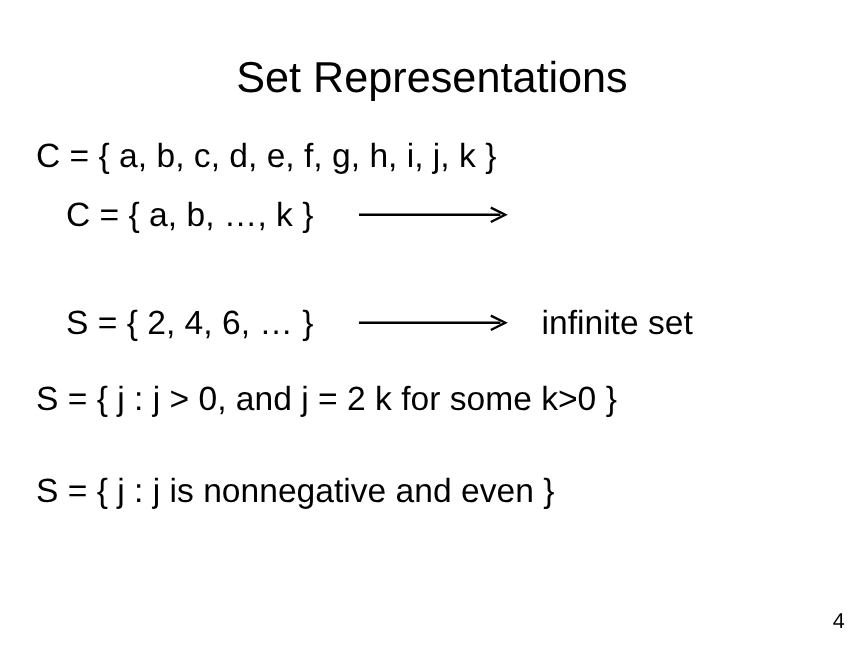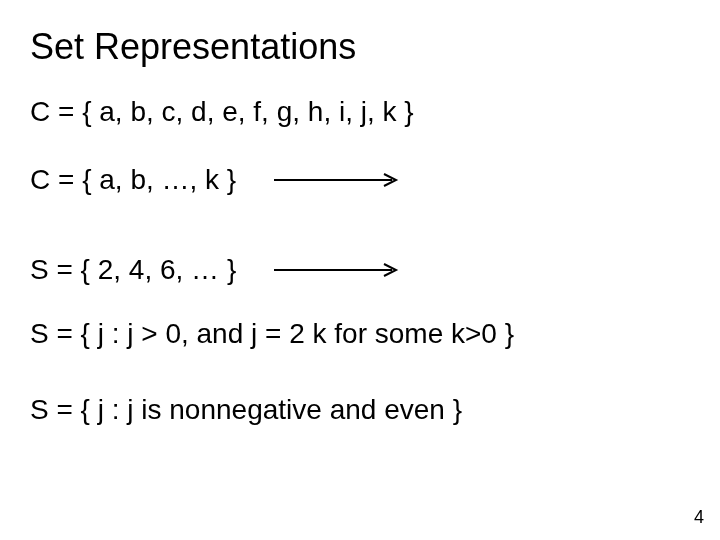--- a/index.html
+++ b/index.html
@@ -13,39 +13,40 @@
       background: #ffffff;
       font-family: "Comic Sans MS", cursive, sans-serif;
       color: #000000;
       position: relative;
       overflow: hidden;
     }
     .slide {
       padding: 20px 30px 0 30px;
     }
     .title {
-      text-align: left;
+      text-align: center;
       font-size: 36px;
       font-weight: normal;
       margin-bottom: 28px;
-      margin-top: 6px;
+      margin-top: 24px;
     }
     .line {
       font-size: 28px;
       margin-bottom: 30px;
       display: flex;
       align-items: center;
       gap: 0;
+      margin-left: 25px;
     }
     .line-full {
       font-size: 28px;
       margin-bottom: 19px;
     }
     .line1 {
-      margin-bottom: 36px;
+      margin-bottom: 17px;
     }
     .line2 {
       margin-bottom: 58px;
     }
     .line3 {
       margin-bottom: 32px;
     }
     .line4 {
       margin-bottom: 44px;
     }
@@ -89,20 +90,21 @@
   </div>
 
   <div class="line line3">
     <span class="lhs">S = { 2, 4, 6, … }</span>
     <span class="arrow-wrap">
       <svg width="130" height="16" viewBox="0 0 130 16">
         <line x1="0" y1="8" x2="118" y2="8" stroke="#000" stroke-width="2"></line>
         <polyline points="110,2 122,8 110,14" fill="none" stroke="#000" stroke-width="2"></polyline>
       </svg>
     </span>
+    <span class="rhs">infinite set</span>
   </div>
 
   <div class="line-full line4">
     <span>S = { j : j &gt; 0, and j = 2 k for some k&gt;0 }</span>
   </div>
 
   <div class="line-full">
     <span>S = { j : j is nonnegative and even }</span>
   </div>
 </div>

